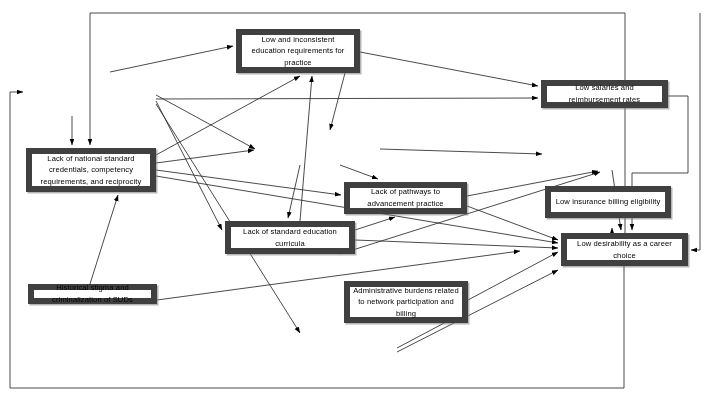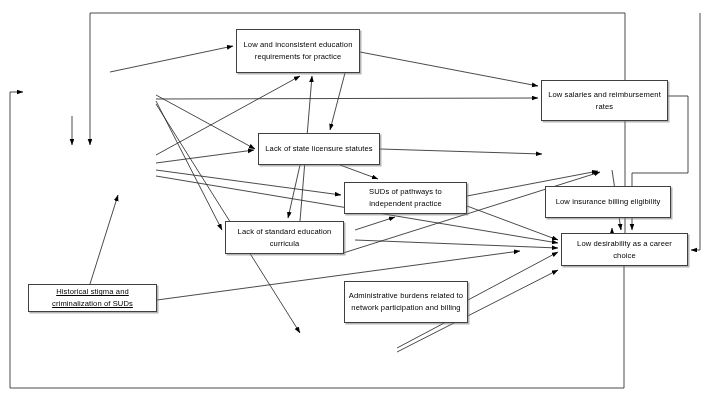--- a/index.html
+++ b/index.html
@@ -1,19 +1,19 @@
 <!DOCTYPE html>
 <html><head>
 <meta charset="utf-8">
 <style>
   html,body{margin:0;padding:0;background:#ffffff;}
   body{font-family:"Liberation Sans",sans-serif;}
   #stage{position:relative;width:714px;height:401px;background:#ffffff;overflow:hidden;}
   #wires{position:absolute;left:0;top:0;width:714px;height:401px;}
-  .node{position:absolute;box-sizing:border-box;background:#ffffff;border:1px solid #404040;
+  .node{position:absolute;box-sizing:border-box;background:#ffffff;border:6px solid #404040;
         display:flex;align-items:center;justify-content:center;text-align:center;
         font-size:7.6px;line-height:1.52;color:#000000;letter-spacing:.1px;
         box-shadow:1.5px 1.5px 0 0 rgba(120,120,120,.55);padding:1px 3px;}
   .node span{display:block;width:100%;}
 </style>
 </head>
 <body>
 
 <div id="stage">
 
@@ -89,46 +89,46 @@
 
       <path d="M157,300 L520,251"></path>
     </g>
   </svg>
 
   <div class="node" style="left:236px;top:29px;width:124px;height:44px;">
     <span>Low and inconsistent education requirements  for practice</span>
   </div>
 
 
-  <div class="node" style="left:541px;top:80px;width:127px;height:41px;">
+  <div class="node" style="left:541px;top:80px;width:127px;height:28px;">
     <span>Low salaries and reimbursement rates</span>
   </div>
 
-  <div class="node" style="left:258px;top:133px;width:122px;height:32px;">
-    <span>Lack of state licensure statutes</span>
-  </div>
 
   <div class="node" style="left:545px;top:138px;width:126px;height:32px;margin-top:48px;">
     <span>Low insurance billing eligibility</span>
   </div>
 
+  <div class="node" style="left:26px;top:148px;width:130px;height:44px;">
+    <span>Lack of national standard credentials, competency requirements, and reciprocity</span>
+  </div>
 
   <div class="node" style="left:344px;top:182px;width:123px;height:32px;">
-    <span>SUDs of pathways to independent practice</span>
+    <span>Lack of pathways to advancement practice</span>
   </div>
 
-  <div class="node" style="left:225px;top:221px;width:119px;height:33px;">
+  <div class="node" style="left:225px;top:221px;width:130px;height:33px;">
     <span>Lack of standard education curricula</span>
   </div>
 
   <div class="node" style="left:561px;top:233px;width:127px;height:33px;">
     <span>Low desirability as a career choice</span>
   </div>
 
-  <div class="node" style="left:28px;top:284px;width:129px;height:28px;text-decoration:underline;">
+  <div class="node" style="left:28px;top:284px;width:129px;height:20px;">
     <span>Historical stigma and criminalization of SUDs</span>
   </div>
 
   <div class="node" style="left:344px;top:281px;width:124px;height:42px;">
     <span>Administrative burdens related to network participation and billing</span>
   </div>
 
 
 </div>
 

